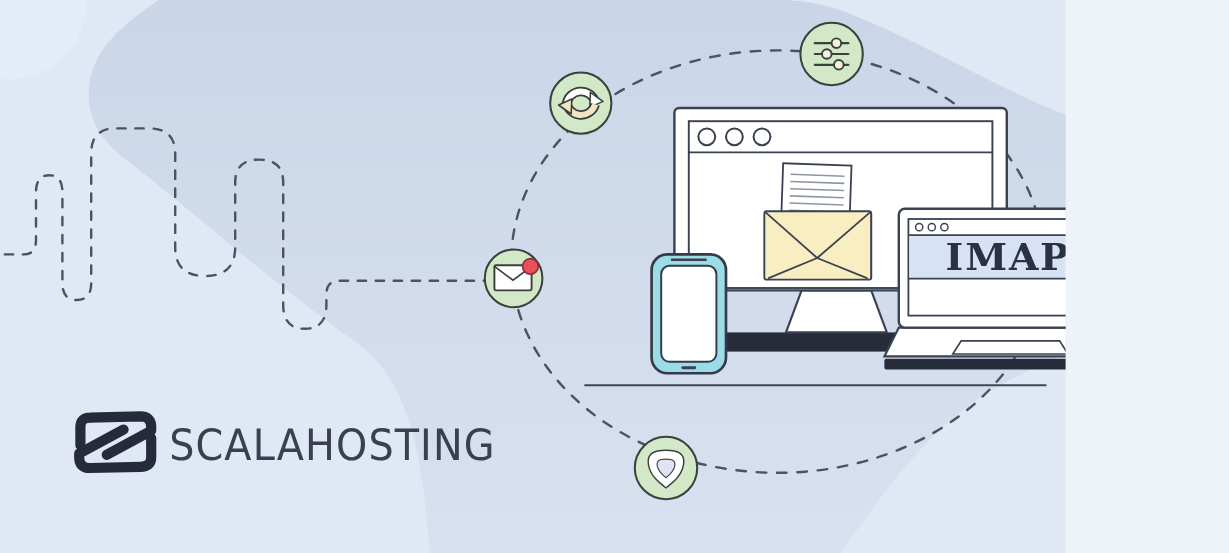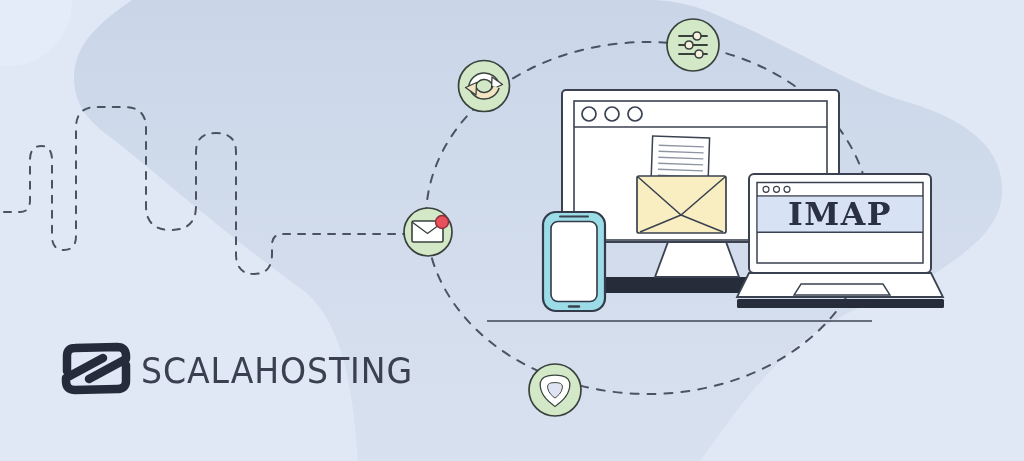--- a/index.html
+++ b/index.html
@@ -1,17 +1,17 @@
 <!DOCTYPE html>
 <html><head>
 <meta charset="utf-8">
 <style>
   html,body{margin:0;padding:0;background:#eef2f9;}
   .stage{
-    position:relative;width:1024px;height:461px;overflow:hidden;
+    position:relative;width:888px;height:461px;overflow:hidden;
     font-family:"DejaVu Sans","Liberation Sans",sans-serif;
   }
   .stage svg{display:block;}
   text{user-select:none;}
   .brand-text{
     font-family:"DejaVu Sans","Liberation Sans",sans-serif;
     font-weight:500;
     fill:#3a4050;
   }
   .imap-text{

